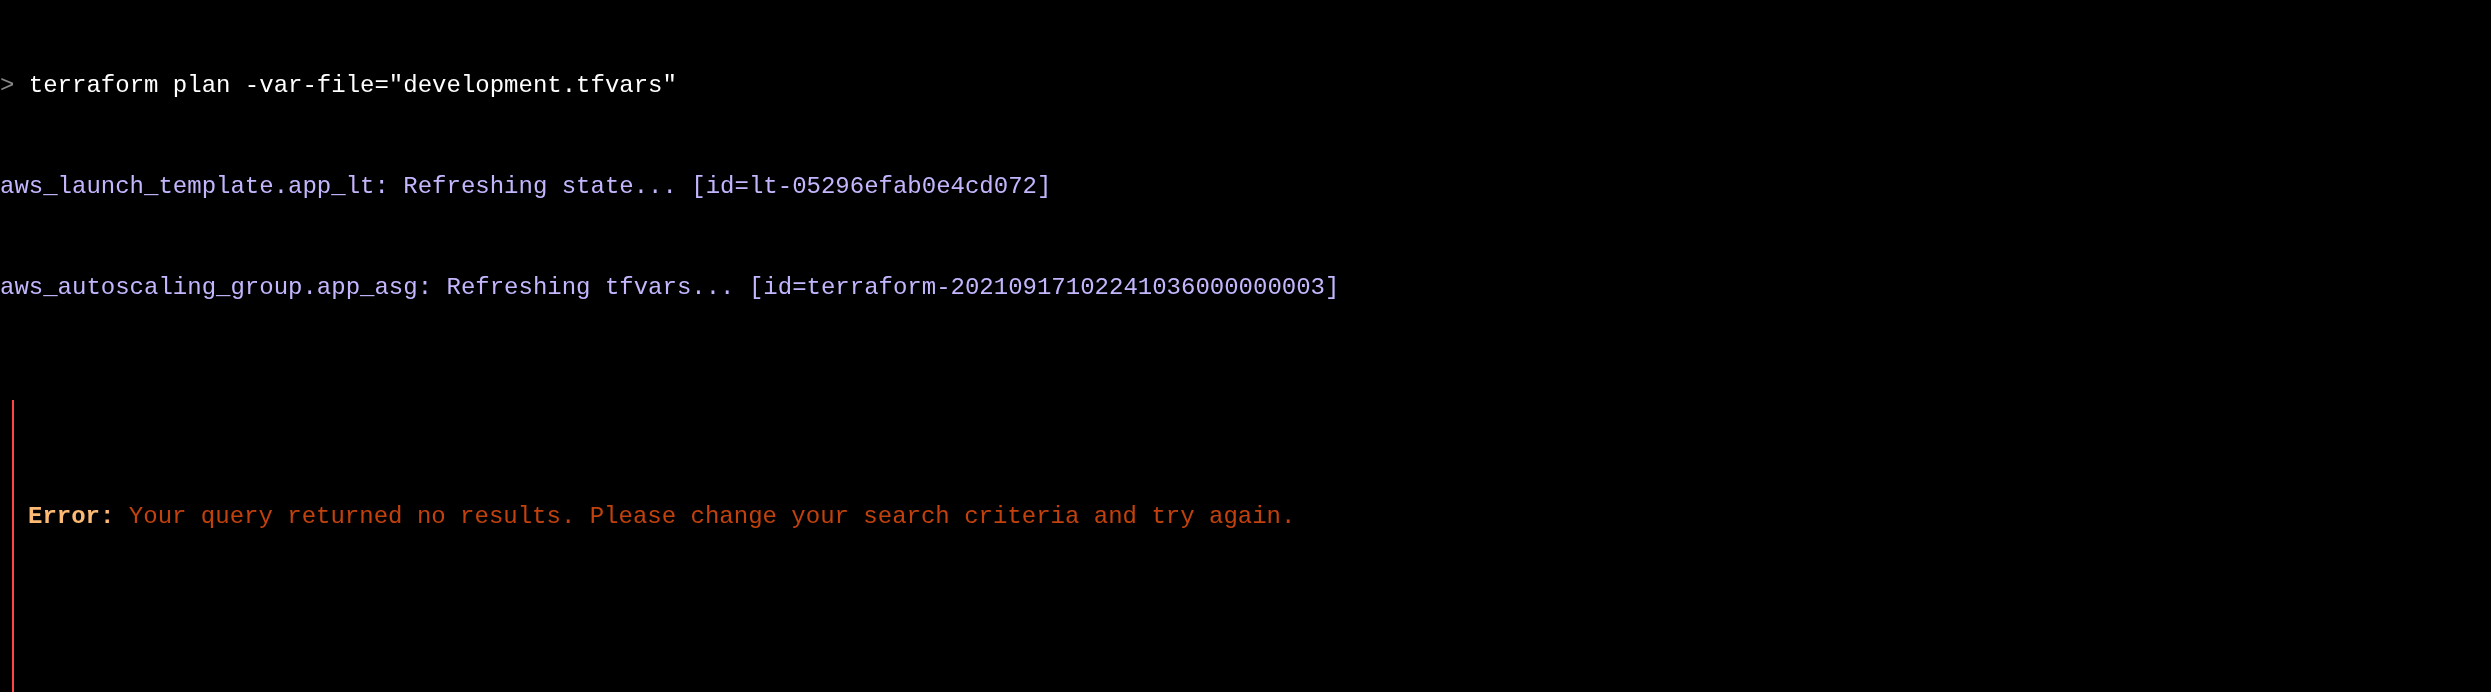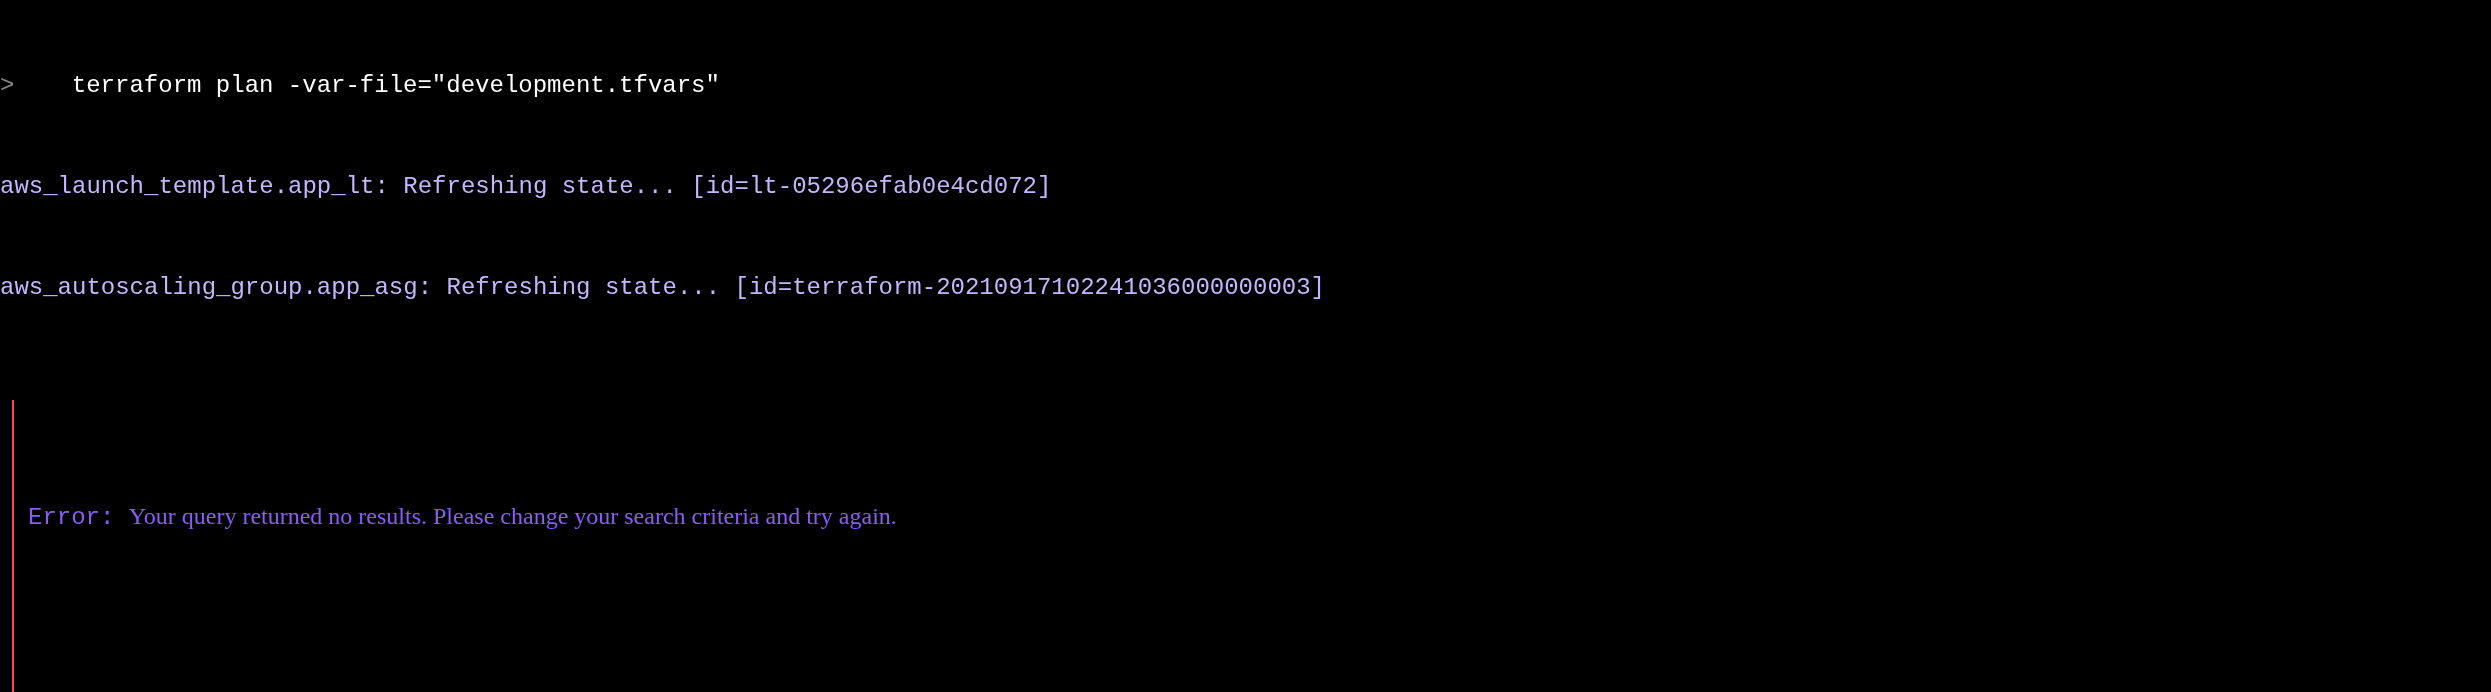--- a/index.html
+++ b/index.html
@@ -19,59 +19,57 @@
       overflow: hidden;
     }
     .terminal {
       white-space: pre;
     }
     .prompt-char {
       color: #888888;
     }
     .command {
       color: #ffffff;
-      margin-left: 43px;
     }
     .output-line {
       color: #c4b5fd;
     }
     .error-block {
       position: relative;
       padding-left: 28px;
       margin-top: 28px;
     }
     .error-bar {
       position: absolute;
       left: 12px;
       top: 0;
       bottom: 0;
       width: 2px;
       background-color: #ff4444;
     }
     .error-label {
-      color: #8b5cf6;
-      font-weight: normal;
+      color: #fdba74;
+      font-weight: bold;
     }
     .error-msg {
-      color: #8b5cf6;
-      font-family: Liberation Serif, serif;
+      color: #c2410c;
     }
     .error-context {
       color: #ffffff;
       padding-left: 26px;
       margin-top: 30px;
     }
   </style>
 </head>
 <body>
 
 <div class="terminal">
   <div><span class="prompt-char">&gt;</span> <span class="command">terraform plan -var-file="development.tfvars"</span></div>
   <div class="output-line">aws_launch_template.app_lt: Refreshing state... [id=lt-05296efab0e4cd072]</div>
-  <div class="output-line">aws_autoscaling_group.app_asg: Refreshing state... [id=terraform-20210917102241036000000003]</div>
+  <div class="output-line">aws_autoscaling_group.app_asg: Refreshing tfvars... [id=terraform-20210917102241036000000003]</div>
   <div class="error-block">
     <div class="error-bar"></div>
     <div><span class="error-label">Error:</span> <span class="error-msg">Your query returned no results. Please change your search criteria and try again.</span></div>
     <div class="error-context">
       
       
       
     </div>
   </div>
   

